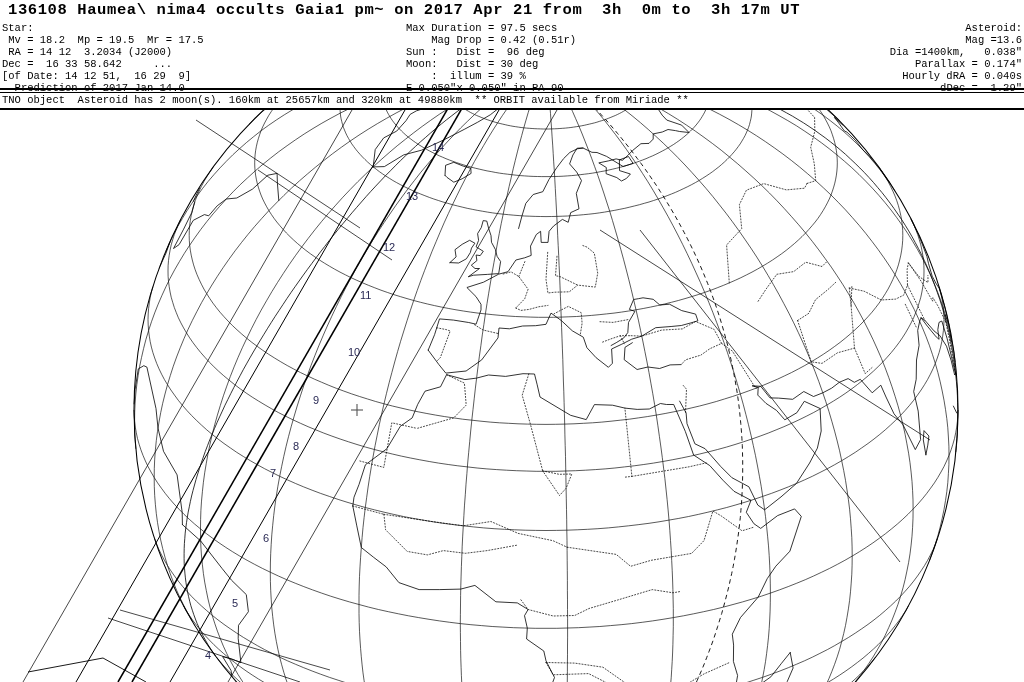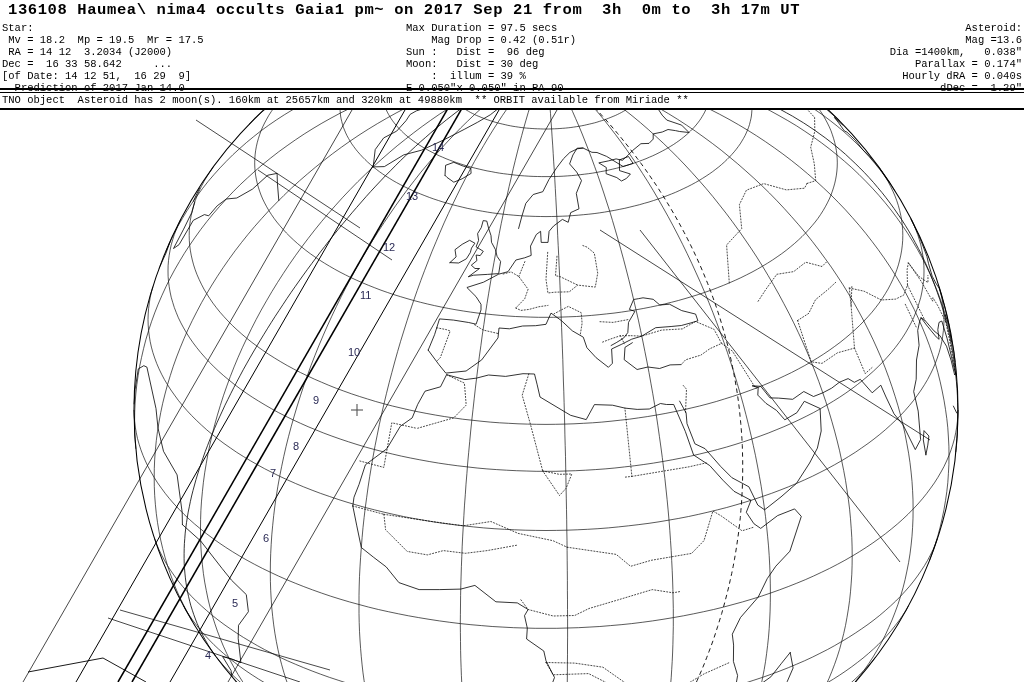--- a/index.html
+++ b/index.html
@@ -39,21 +39,21 @@
   .cross{stroke:#555;stroke-width:1.1;}
   .legendbox{fill:none;stroke:#000;stroke-width:0.9;}
 </style>
 </head>
 <body>
 
 <div id="page">
 
   <div id="header">
 
-    <div id="title">136108 Haumea\ nima4 occults Gaia1 pm~ on 2017 Sep 21 from  3h  0m to  3h 17m UT</div>
+    <div id="title">136108 Haumea\ nima4 occults Gaia1 pm~ on 2017 Apr 21 from  3h  0m to  3h 17m UT</div>
 
     <div class="block" id="star-block">Star:
  Mv = 18.2  Mp = 19.5  Mr = 17.5
  RA = 14 12  3.2034 (J2000)
 Dec =  16 33 58.642     ...
 [of Date: 14 12 51,  16 29  9]
   Prediction of 2017 Jan 14.0</div>
 
     <div class="block" id="circ-block">Max Duration = 97.5 secs
     Mag Drop = 0.42 (0.51r)

